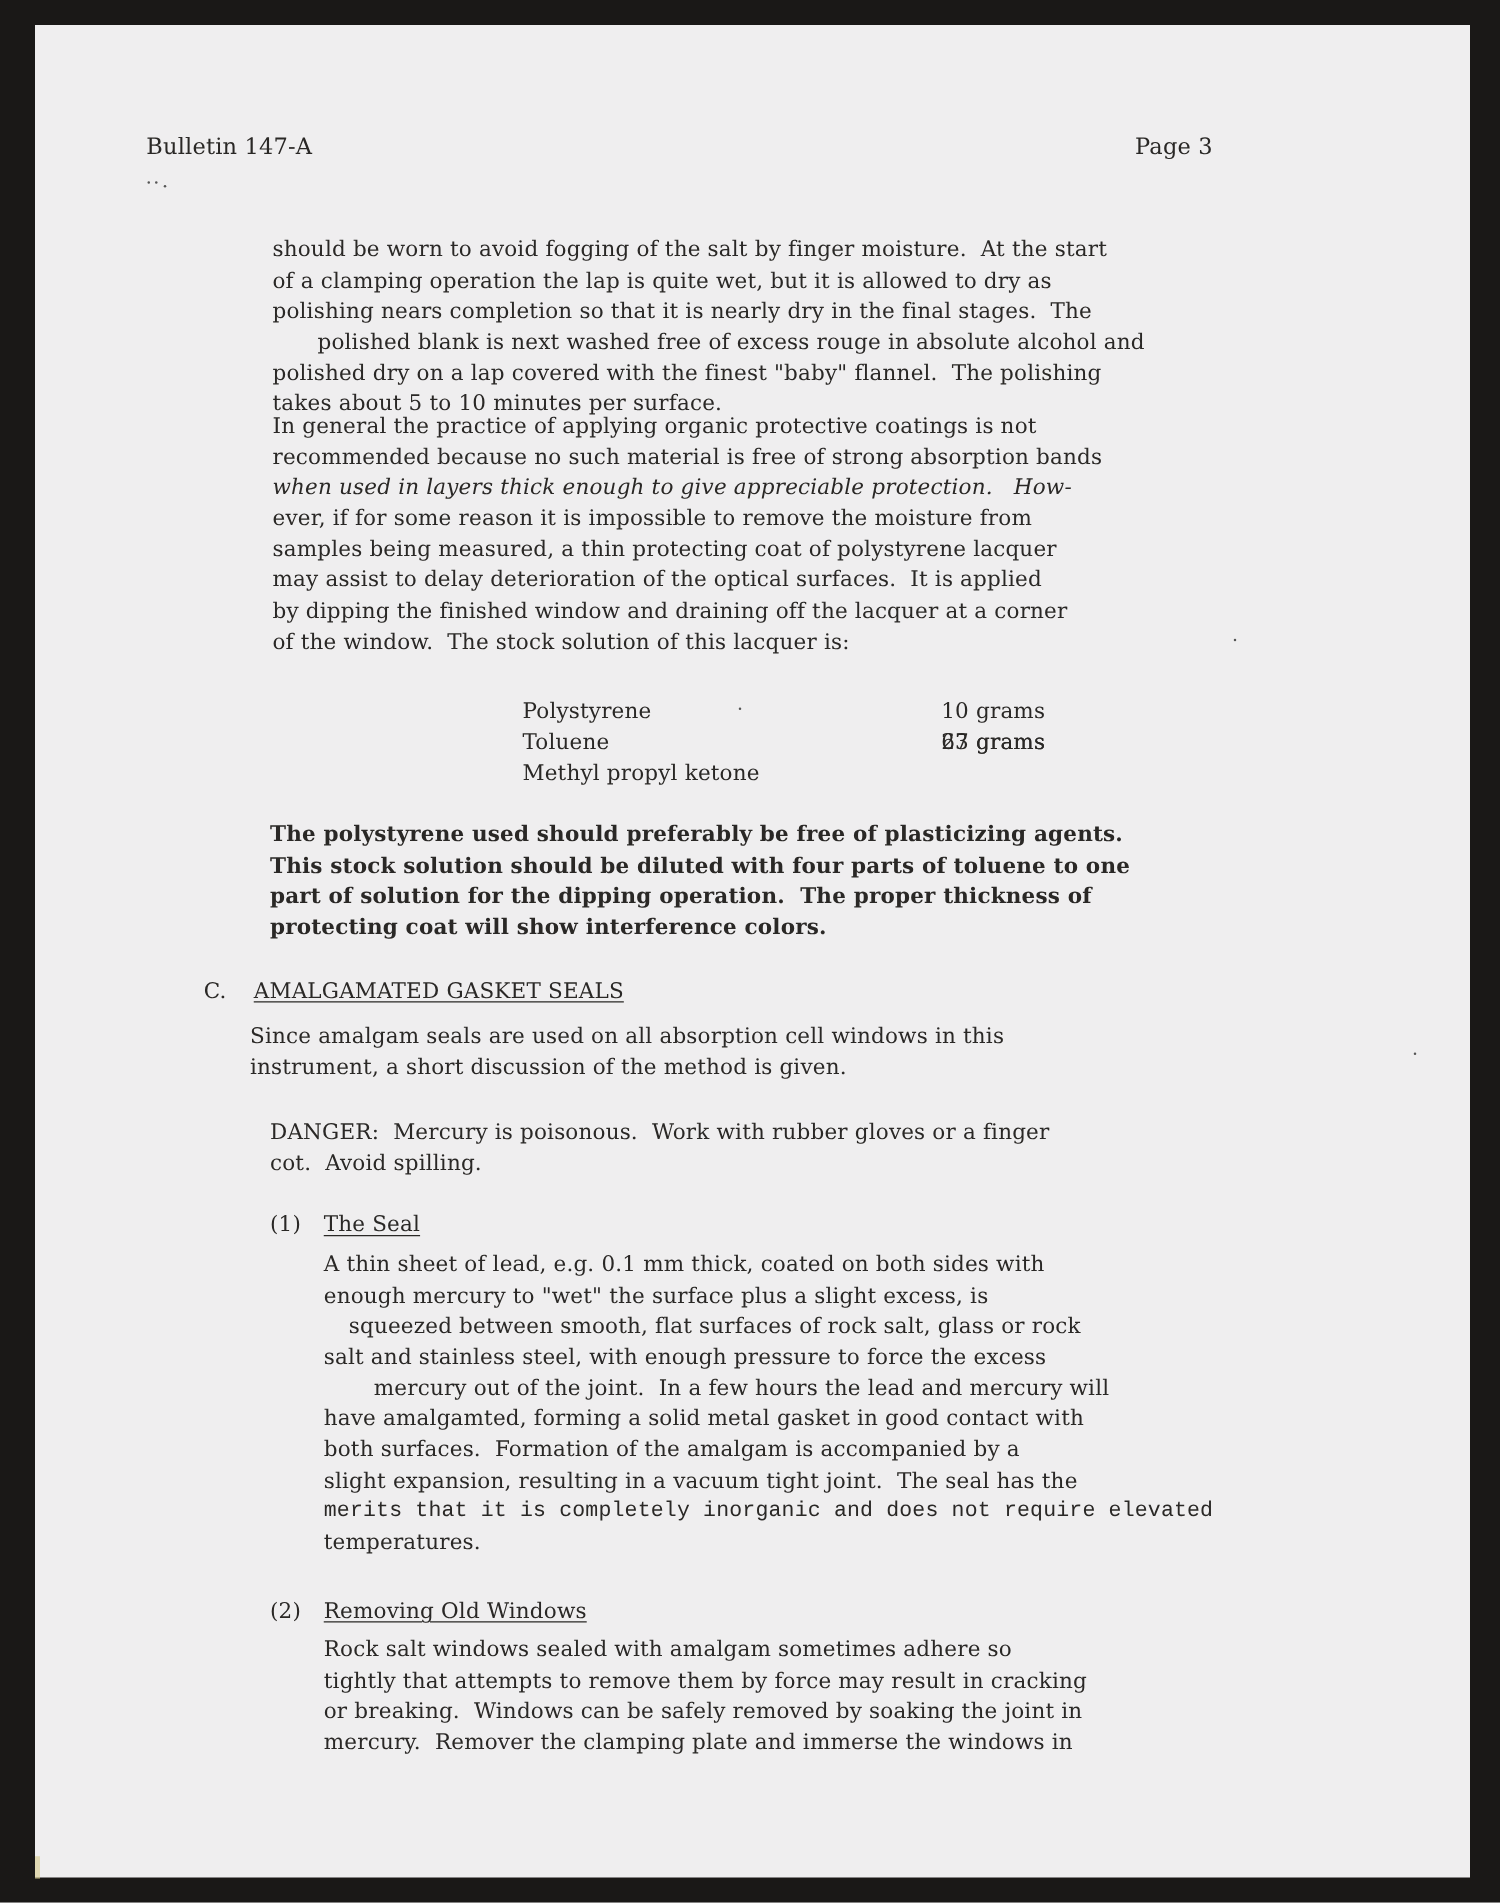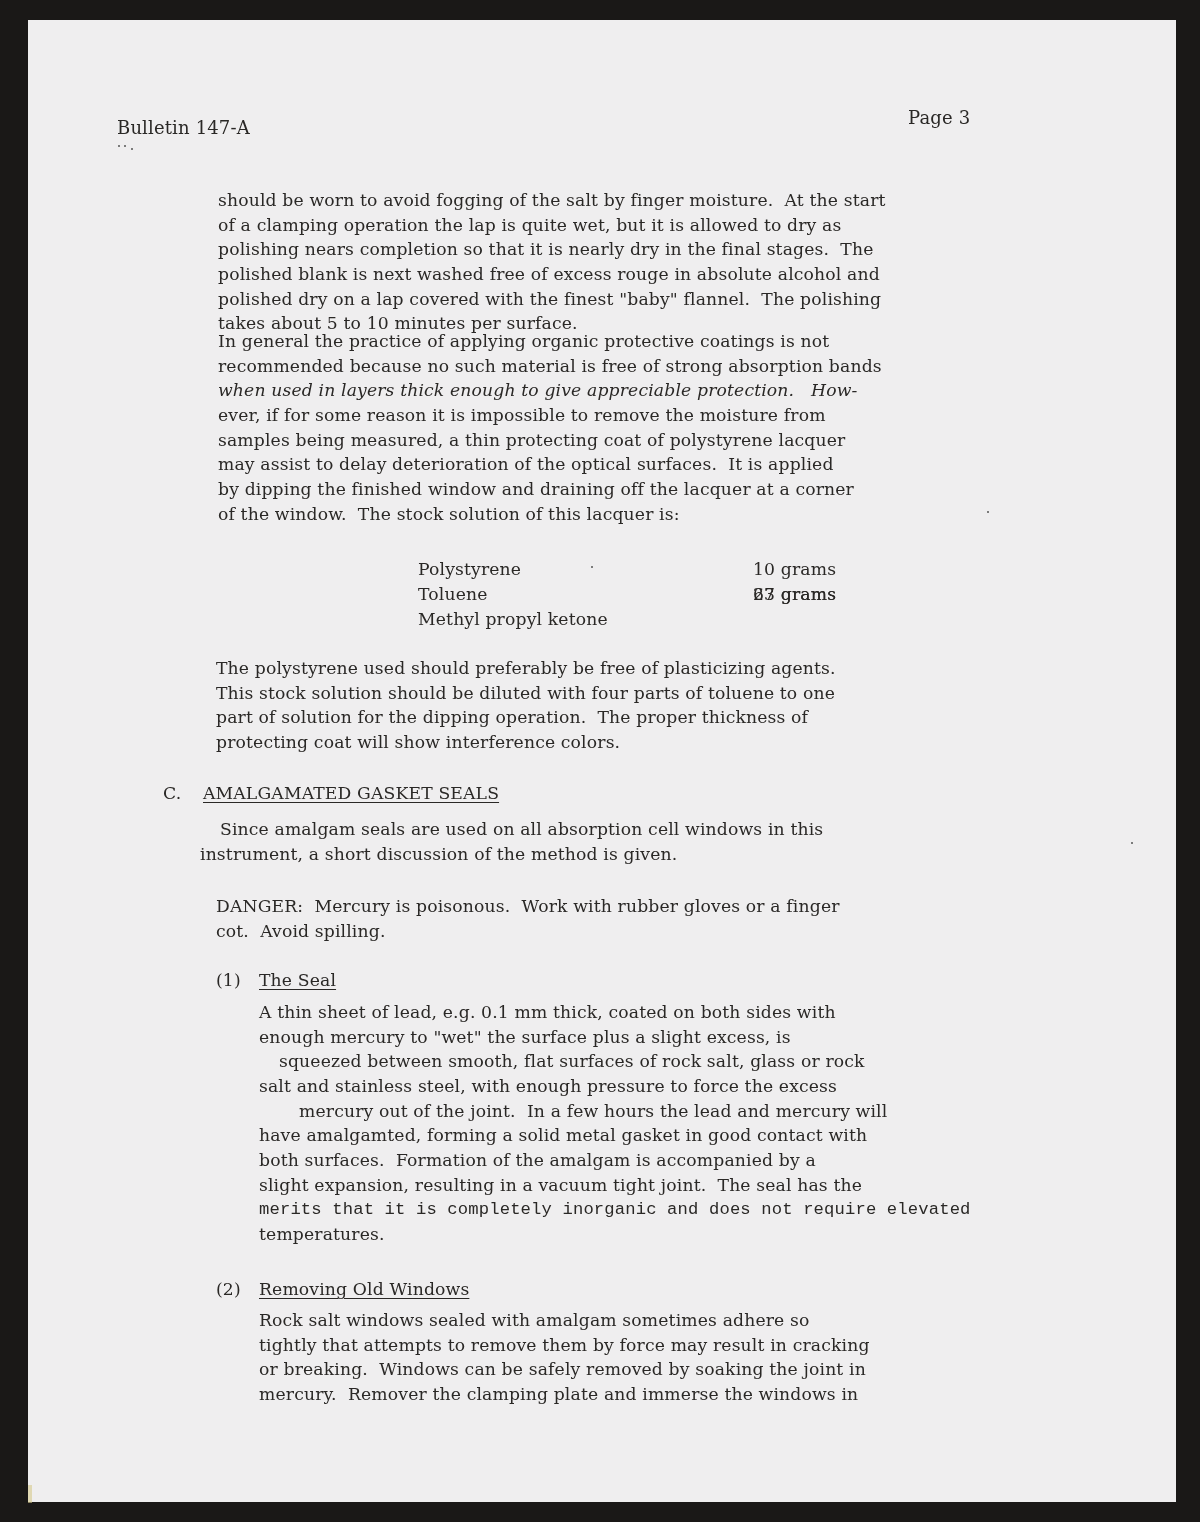--- a/index.html
+++ b/index.html
@@ -30,31 +30,31 @@
     background: #d6c98a; opacity: 0.6;
   }
   .dot { position: absolute; background: #555; border-radius: 50%; }
 </style>
 </head>
 <body>
 
 <div class="page">
   <div class="stain"></div>
 
-  <div class="txt hdr" style="left: 89px; top: 96px; white-space: pre;">Bulletin 147-A</div>
+  <div class="txt hdr" style="left: 89px; top: 86px; white-space: pre;">Bulletin 147-A</div>
   <div class="txt hdr" style="left: 880px; top: 86px; white-space: pre;">Page 3</div>
   <div class="dot" style="left:90px; top:125px; width:2px; height:2px;"></div>
   <div class="dot" style="left:96px; top:125px; width:2px; height:2px;"></div>
   <div class="dot" style="left:103px; top:128px; width:2px; height:2px;"></div>
 
   <div class="txt" style="left:190px; top:132px;">
     <span class="line" style="white-space: pre; margin-top: 36px;">should be worn to avoid fogging of the salt by finger moisture.  At the start</span>
     <span class="line" style="white-space: pre;">of a clamping operation the lap is quite wet, but it is allowed to dry as</span>
     <span class="line" style="white-space: pre;">polishing nears completion so that it is nearly dry in the final stages.  The</span>
-    <span class="line" style="white-space: pre;">polished blank is next washed free of excess rouge in absolute alcohol and</span>
+    <span class="line" style="white-space: pre; margin-left: 36px;">polished blank is next washed free of excess rouge in absolute alcohol and</span>
     <span class="line" style="white-space: pre;">polished dry on a lap covered with the finest "baby" flannel.  The polishing</span>
     <span class="line" style="white-space: pre;">takes about 5 to 10 minutes per surface.</span>
   </div>
 
   <div class="txt" style="left:190px; top:309px;">
     <span class="line" style="white-space: pre;">In general the practice of applying organic protective coatings is not</span>
     <span class="line" style="white-space: pre;">recommended because no such material is free of strong absorption bands</span>
     <span class="line" style="white-space: pre; font-style: italic;">when used in layers thick enough to give appreciable protection.   How-</span>
     <span class="line" style="white-space: pre;">ever, if for some reason it is impossible to remove the moisture from</span>
     <span class="line" style="white-space: pre;">samples being measured, a thin protecting coat of polystyrene lacquer</span>
@@ -66,32 +66,32 @@
   <div>
     <div class="txt" style="left: 390px; top: 537px; white-space: pre;">Polystyrene</div>
     <div class="txt" style="left: 725px; top: 537px; white-space: pre;">10 grams</div>
     <div class="txt" style="left: 390px; top: 562px; white-space: pre;">Toluene</div>
     <div class="txt" style="left: 725px; top: 562px; white-space: pre;">67 grams</div>
     <div class="txt" style="left: 390px; top: 587px; white-space: pre;">Methyl propyl ketone</div>
     <div class="txt" style="left: 725px; top: 562px; white-space: pre;">23 grams</div>
     <div class="dot" style="left:563px; top:546px; width:2px; height:2px;"></div>
   </div>
 
-  <div class="txt" style="left:188px; top:636px;">
+  <div class="txt" style="left:188px; top:636px;font-weight:bold;">
     <span class="line" style="white-space: pre;">The polystyrene used should preferably be free of plasticizing agents.</span>
     <span class="line" style="white-space: pre;">This stock solution should be diluted with four parts of toluene to one</span>
     <span class="line" style="white-space: pre;">part of solution for the dipping operation.  The proper thickness of</span>
     <span class="line" style="white-space: pre;">protecting coat will show interference colors.</span>
   </div>
 
   <div class="txt" style="left: 135px; top: 761px; white-space: pre;">C.</div>
   <div class="txt u" style="left: 175px; top: 761px; white-space: pre;">AMALGAMATED GASKET SEALS</div>
 
   <div class="txt" style="left:172px; top:797px;">
-    <span class="line" style="white-space: pre; margin-left: 20px;">Since amalgam seals are used on all absorption cell windows in this</span>
+    <span class="line" style="white-space: pre;">Since amalgam seals are used on all absorption cell windows in this</span>
     <span class="line" style="white-space: pre;">instrument, a short discussion of the method is given.</span>
   </div>
 
   <div class="txt" style="left:188px; top:874px;">
     <span class="line" style="white-space: pre;">DANGER:  Mercury is poisonous.  Work with rubber gloves or a finger</span>
     <span class="line" style="white-space: pre;">cot.  Avoid spilling.</span>
   </div>
 
   <div class="txt" style="left: 188px; top: 948px; white-space: pre;">(1)</div>
   <div class="txt u" style="left: 231px; top: 948px; white-space: pre;">The Seal</div>

